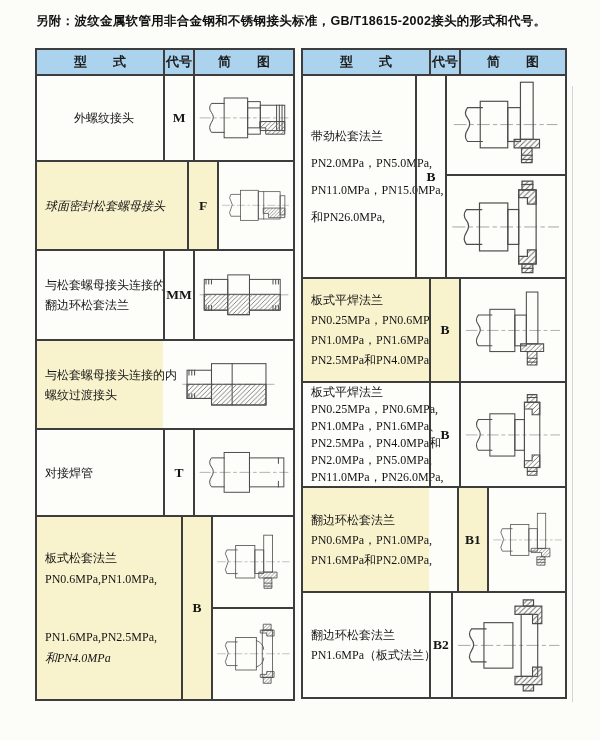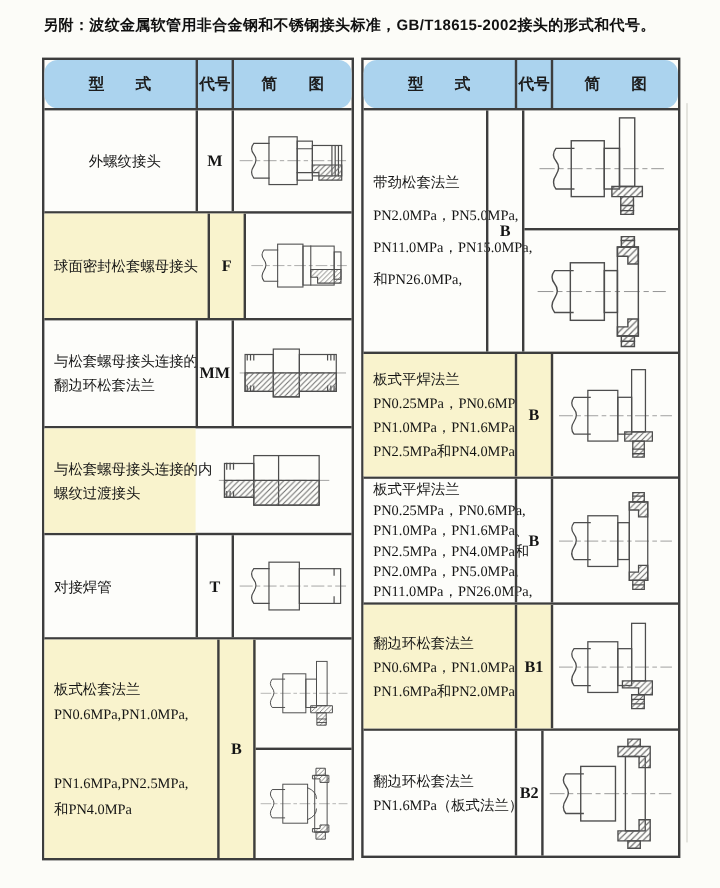--- a/index.html
+++ b/index.html
@@ -11,21 +11,21 @@
   .title{
     position:absolute;left:36px;top:13px;width:540px;
     font-family:"Liberation Sans","DejaVu Sans",sans-serif;
     font-weight:700;font-size:12.5px;letter-spacing:.3px;color:#111;
   }
   .tbl{
     position:absolute;top:48px;box-sizing:border-box;
     border:2px solid #3d3d3d;background:#fdfdfa;
   }
   .row{display:flex;box-sizing:border-box;align-items:stretch;}
-  .hrow{height:40px;background:#abd3ee;border-radius:11px;}
+  .hrow{height:24px;background:#abd3ee;}
   .brow{border-top:2px solid #3d3d3d;}
   .cell{box-sizing:border-box;}
   .hcell{
     display:flex;align-items:center;justify-content:center;
     font-family:"Liberation Sans","DejaVu Sans",sans-serif;
     font-weight:700;font-size:13px;color:#1c1c1c;white-space:pre;
   }
   .c-type{display:flex;flex-direction:column;justify-content:center;padding-left:8px;}
   .c-code{
     display:flex;align-items:center;justify-content:center;
@@ -81,21 +81,21 @@
               <line x1="88" y1="30" x2="88" y2="58"></line>
               <line x1="91" y1="30" x2="91" y2="58"></line>
               <line x1="94" y1="30" x2="94" y2="58"></line>
               <path d="M70,48 h27 v14 h-21 v-7 h-6 z" fill="url(#hx)"></path>
             </g>
           </svg>
         </div>
       </div>
     </div>
     <div class="row brow" style="height: 89px;">
-      <div class="cell c-type hl" style="width: 136px;">
+      <div class="cell c-type hl" style="width: 150px; font-style: italic;">
         <div class="tline" style="line-height: 20px;">球面密封松套螺母接头</div>
       </div>
       <div class="cell c-code hl" style="width: 32px;">
         <span>F</span>
       </div>
       <div class="cell c-diag">
         <div class="sub" style="flex-grow: 1; flex-basis: 0px;">
           <svg class="diag" viewBox="0 0 104 88">
             <line x1="3" y1="44" x2="101" y2="44" stroke="#8a8a8a" stroke-width="0.7" stroke-dasharray="12 3 4 3"></line>
             <g>
@@ -189,21 +189,21 @@
             </g>
           </svg>
         </div>
       </div>
     </div>
     <div class="row brow" style="height: 184px;">
       <div class="cell c-type hl" style="width: 144px;">
         <div class="tline" style="line-height: 21px;">板式松套法兰</div>
         <div class="tline" style="line-height: 21px;">PN0.6MPa,PN1.0MPa,</div>
         <div class="tline" style="line-height: 21px; margin-top: 37px;">PN1.6MPa,PN2.5MPa,</div>
-        <div class="tline" style="line-height: 21px;">和PN4.0MPa</div>
+        <div class="tline" style="line-height: 21px; font-style: italic;">和PN4.0MPa</div>
       </div>
       <div class="cell c-code hl" style="width: 32px;">
         <span>B</span>
       </div>
       <div class="cell c-diag">
         <div class="sub" style="flex-grow: 92; flex-basis: 0px;">
           <svg class="diag" viewBox="0 0 104 88">
             <line x1="3" y1="44" x2="101" y2="44" stroke="#8a8a8a" stroke-width="0.7" stroke-dasharray="12 3 4 3"></line>
             <g>
               <path d="M30,28 H16 q-4,5 0,10 q4,5 0,11 q-4,6 0,11 H30"></path>
@@ -236,21 +236,21 @@
       </div>
     </div>
   </div>
 <div id="tbl-right" class="tbl" style="left: 301px; width: 266px;">
     <div class="row hrow">
       <div class="cell hcell" style="width: 126px;">型　　式</div>
       <div class="cell hcell c-code" style="width: 32px; font-size: 13px; font-weight: 700;">代号</div>
       <div class="cell hcell" style="flex: 1 1 0px;">简　　图</div>
     </div>
     <div class="row brow" style="height: 203px;">
-      <div class="cell c-type" style="width: 102px;">
+      <div class="cell c-type" style="width: 112px;">
         <div class="tline" style="line-height: 27px;">带劲松套法兰</div>
         <div class="tline" style="line-height: 27px;">PN2.0MPa，PN5.0MPa,</div>
         <div class="tline" style="line-height: 27px;">PN11.0MPa，PN15.0MPa,</div>
         <div class="tline" style="line-height: 27px;">和PN26.0MPa,</div>
       </div>
       <div class="cell c-code" style="width: 32px;">
         <span>B</span>
       </div>
       <div class="cell c-diag">
         <div class="sub" style="flex-grow: 100; flex-basis: 0px;">
@@ -346,21 +346,21 @@
           </svg>
         </div>
       </div>
     </div>
     <div class="row brow" style="height: 105px;">
       <div class="cell c-type hl" style="width: 126px;">
         <div class="tline" style="line-height: 20px;">翻边环松套法兰</div>
         <div class="tline" style="line-height: 20px;">PN0.6MPa，PN1.0MPa,</div>
         <div class="tline" style="line-height: 20px;">PN1.6MPa和PN2.0MPa,</div>
       </div>
-      <div class="cell c-code hl" style="width: 32px;">
+      <div class="cell c-code hl" style="width: 32px; margin-left: 28px;">
         <span>B1</span>
       </div>
       <div class="cell c-diag">
         <div class="sub" style="flex-grow: 1; flex-basis: 0px;">
           <svg class="diag" viewBox="0 0 104 88">
             <line x1="3" y1="44" x2="101" y2="44" stroke="#8a8a8a" stroke-width="0.7" stroke-dasharray="12 3 4 3"></line>
             <g>
               <path d="M30,28 H16 q-4,5 0,10 q4,5 0,11 q-4,6 0,11 H30"></path>
               <rect x="28" y="22" width="26" height="44"></rect>
               <rect x="54" y="28" width="12" height="32"></rect>

